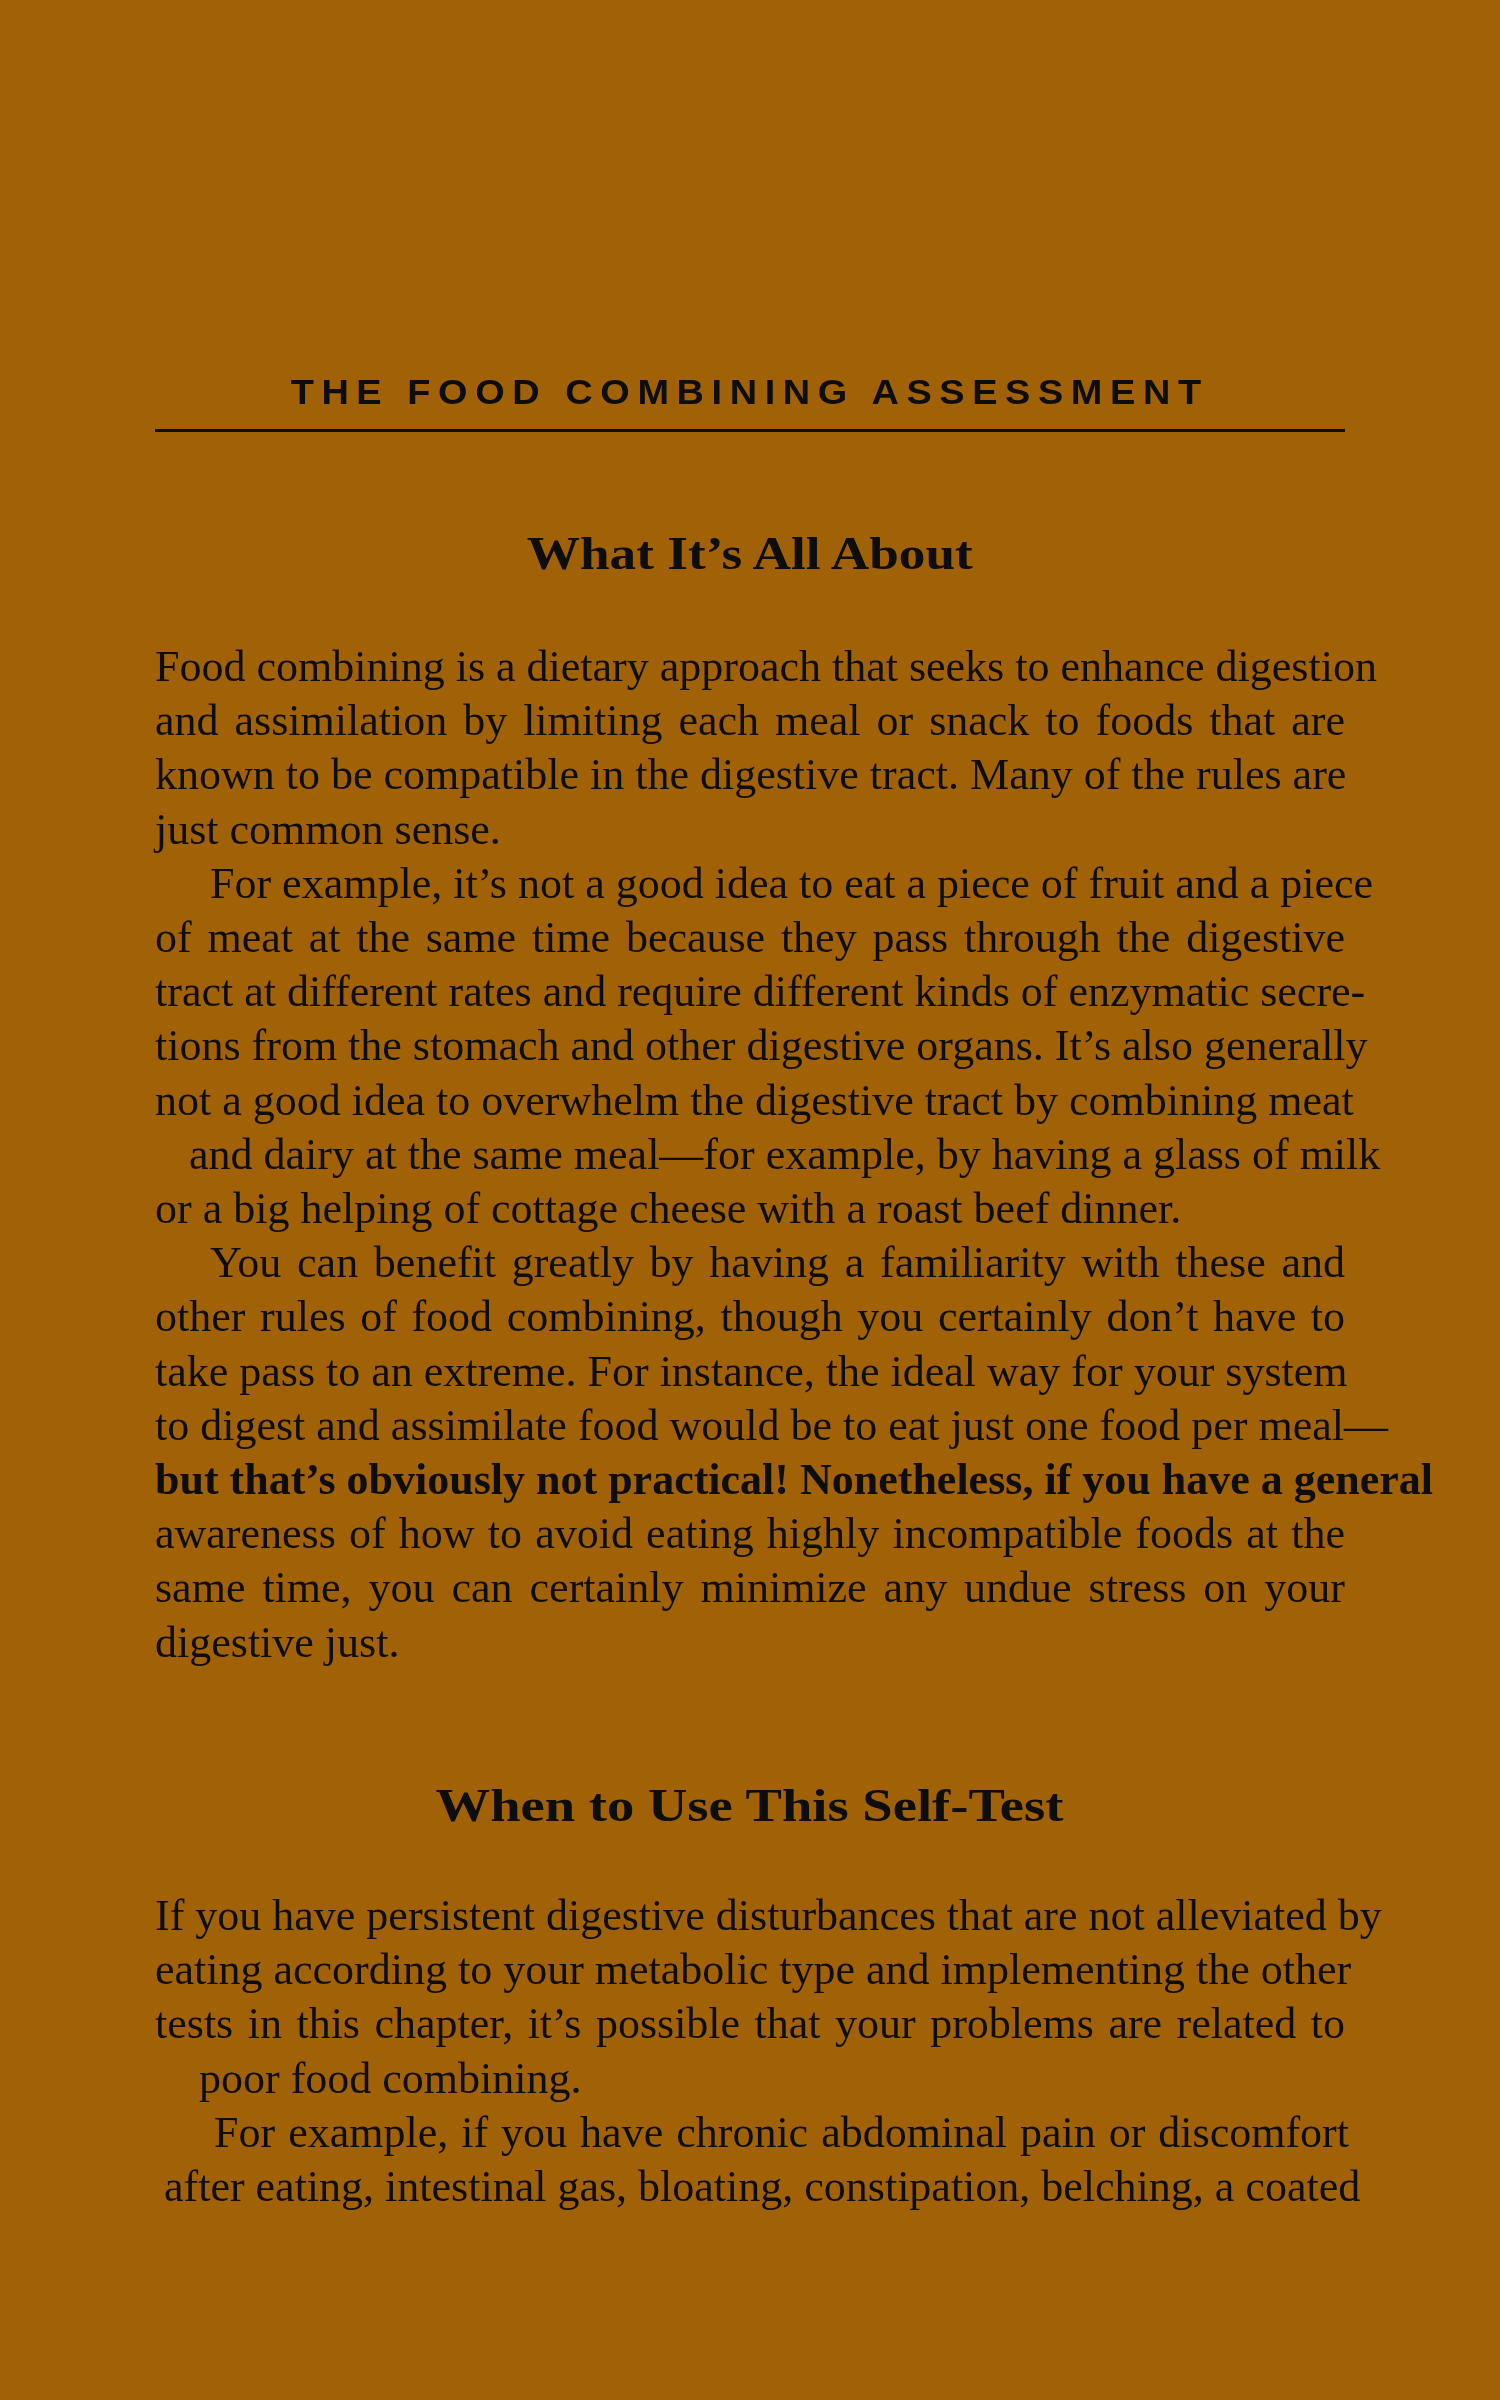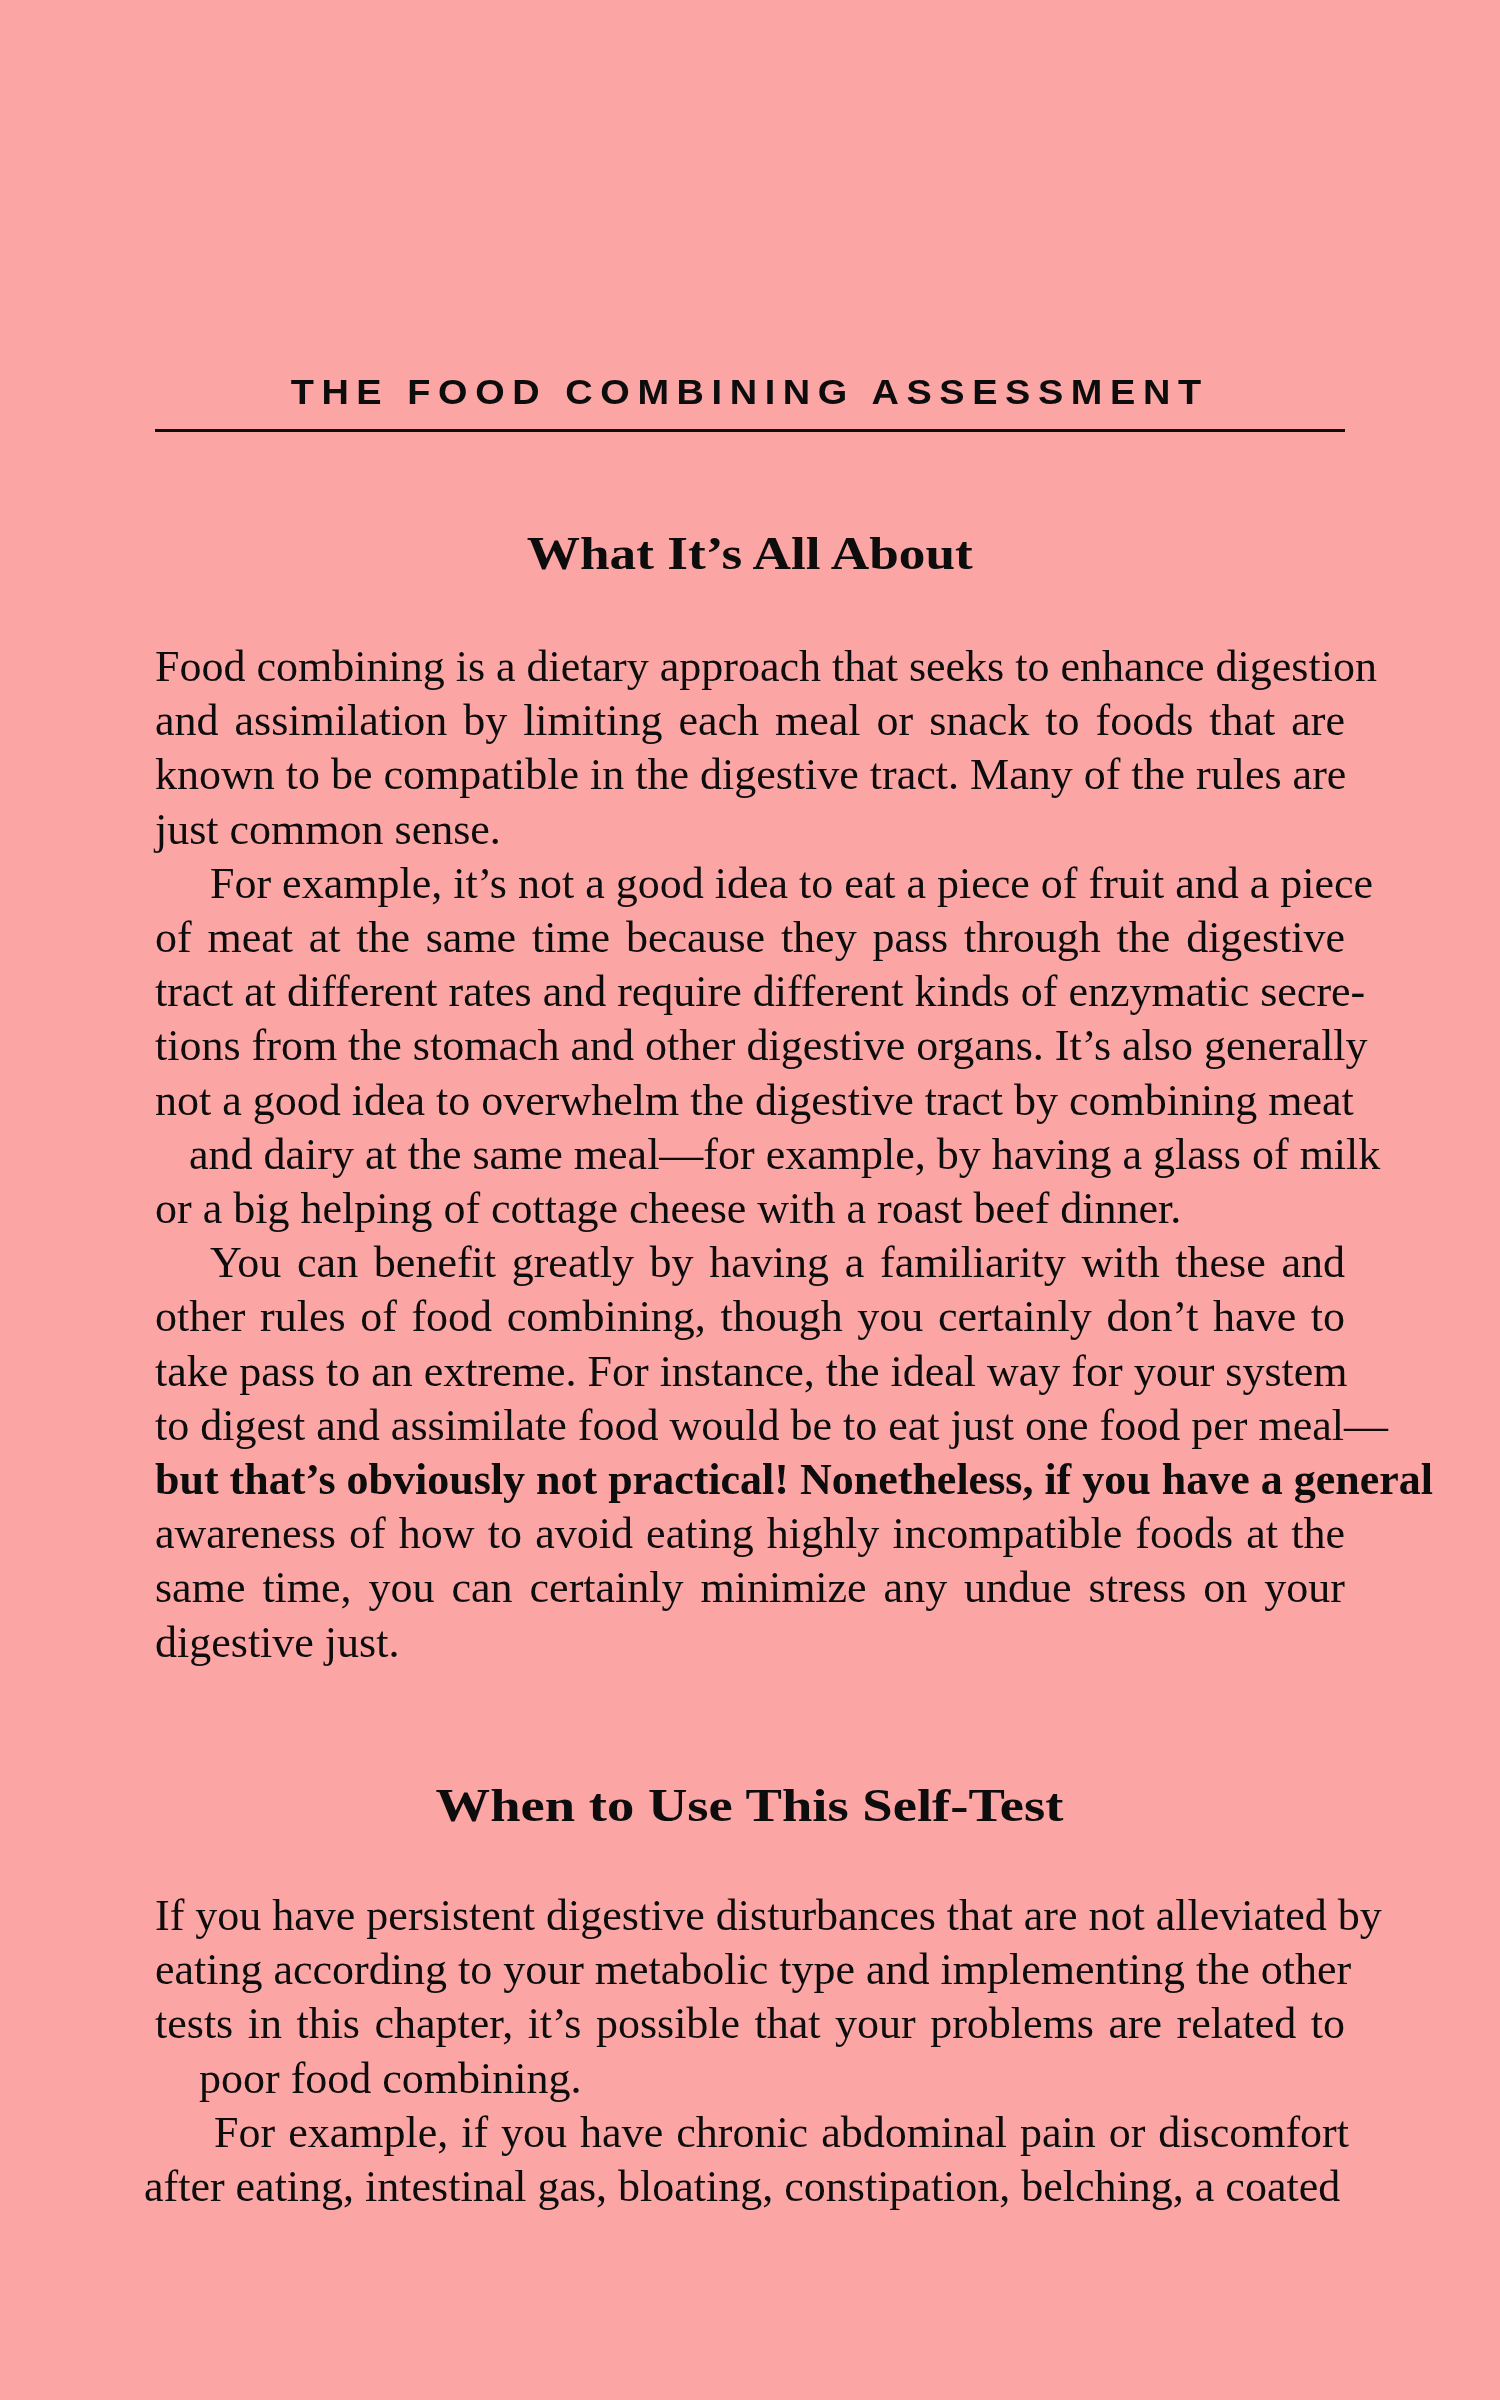--- a/index.html
+++ b/index.html
@@ -1,17 +1,17 @@
 <!DOCTYPE html>
 <html><head>
 <meta charset="utf-8">
 <style>
   html, body { margin: 0; padding: 0; background: #ffffff; }
   body { width: 1500px; height: 2400px; position: relative; overflow: hidden; }
-  #page { position: absolute; left: 0; top: 0; width: 1500px; height: 2400px; background: #fca5a5; color: #0d0d0d; }
+  #page { position: absolute; left: 0; top: 0; width: 1500px; height: 2400px; background: #a16207; color: #0d0d0d; }
   .abs { position: absolute; }
   .running-head {
     left: 155px; width: 1190px; text-align: center;
     font-family: "Liberation Sans", "DejaVu Sans", sans-serif;
     font-weight: bold; font-size: 35px; letter-spacing: 0.2em;
     line-height: 40px; white-space: nowrap;
   }
   .head-rule { left: 155px; width: 1190px; height: 3px; background: #0d0d0d; }
   .subhead {
     left: 155px; width: 1190px; text-align: center;
@@ -61,16 +61,16 @@
       </div>
       <div class="abs subhead" style="top: 1778px; width: 529.078px; left: 485.461px; transform-origin: 50% 50%; transform: scaleX(1.18697);">When to Use This Self-Test</div>
       <div>
         <div class="abs line just" style="left: 155px; width: 1190px; top: 1889px;">If you have persistent digestive disturbances that are not alleviated by</div>
         <div class="abs line just" style="left: 155px; width: 1190px; top: 1943.2px;">eating according to your metabolic type and implementing the other</div>
         <div class="abs line just" style="left: 155px; width: 1190px; top: 1997.4px;">tests in this chapter, it’s possible that your problems are related to</div>
         <div class="abs line last" style="left: 155px; width: 286.891px; top: 2051.6px; margin-left: 44px;">poor food combining.</div>
       </div>
       <div>
         <div class="abs line just" style="left: 214px; width: 1135px; top: 2105.8px;">For example, if you have chronic abdominal pain or discomfort</div>
-        <div class="abs line just" style="left: 144px; width: 1190px; top: 2160px;">after eating, intestinal gas, bloating, constipation, belching, a coated</div>
+        <div class="abs line just" style="left: 164px; width: 1190px; top: 2160px;">after eating, intestinal gas, bloating, constipation, belching, a coated</div>
       </div>
     </div>
 </div>
 
 </body></html>

